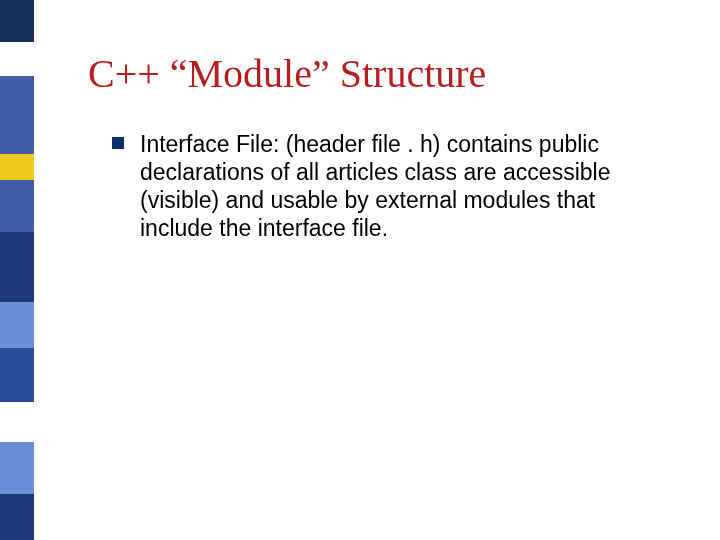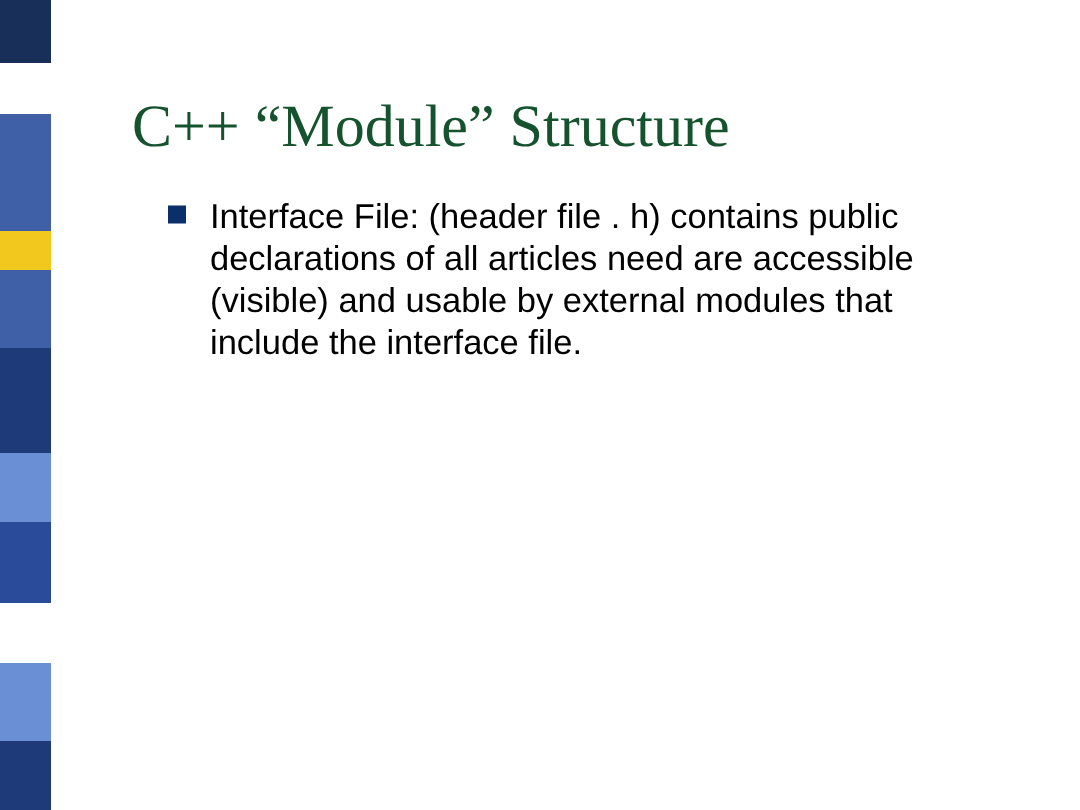--- a/index.html
+++ b/index.html
@@ -25,24 +25,24 @@
     height: 540px;
   }
   .deco .seg {
     position: absolute;
     left: 0;
     width: 34px;
   }
   .title {
     position: absolute;
     left: 88px;
-    top: 60px;
+    top: 50px;
     font-family: "Times New Roman", Times, serif;
     font-size: 40px;
-    color: #14532d;
+    color: #b91c1c;
     font-weight: 400;
     letter-spacing: 0px;
   }
   .body {
     position: absolute;
     left: 112px;
     top: 130px;
     width: 540px;
   }
   .item {
@@ -80,17 +80,17 @@
       <div class="seg" style="top: 402px; height: 40px; background: rgb(255, 255, 255);"></div>
       <div class="seg" style="top: 442px; height: 52px; background: rgb(106, 143, 212);"></div>
       <div class="seg" style="top: 494px; height: 46px; background: rgb(31, 58, 120);"></div>
     </div>
 
   <div class="title">C++ “Module” Structure</div>
 
   <div class="body">
     <div class="item">
       <span class="bullet"></span>
-      <span>Interface File: (header file . h) contains public declarations of all articles need are accessible (visible) and usable by external modules that include the interface file.</span>
+      <span>Interface File: (header file . h) contains public declarations of all articles class are accessible (visible) and usable by external modules that include the interface file.</span>
     </div>
   </div>
 
 </div>
 
 </body></html>

